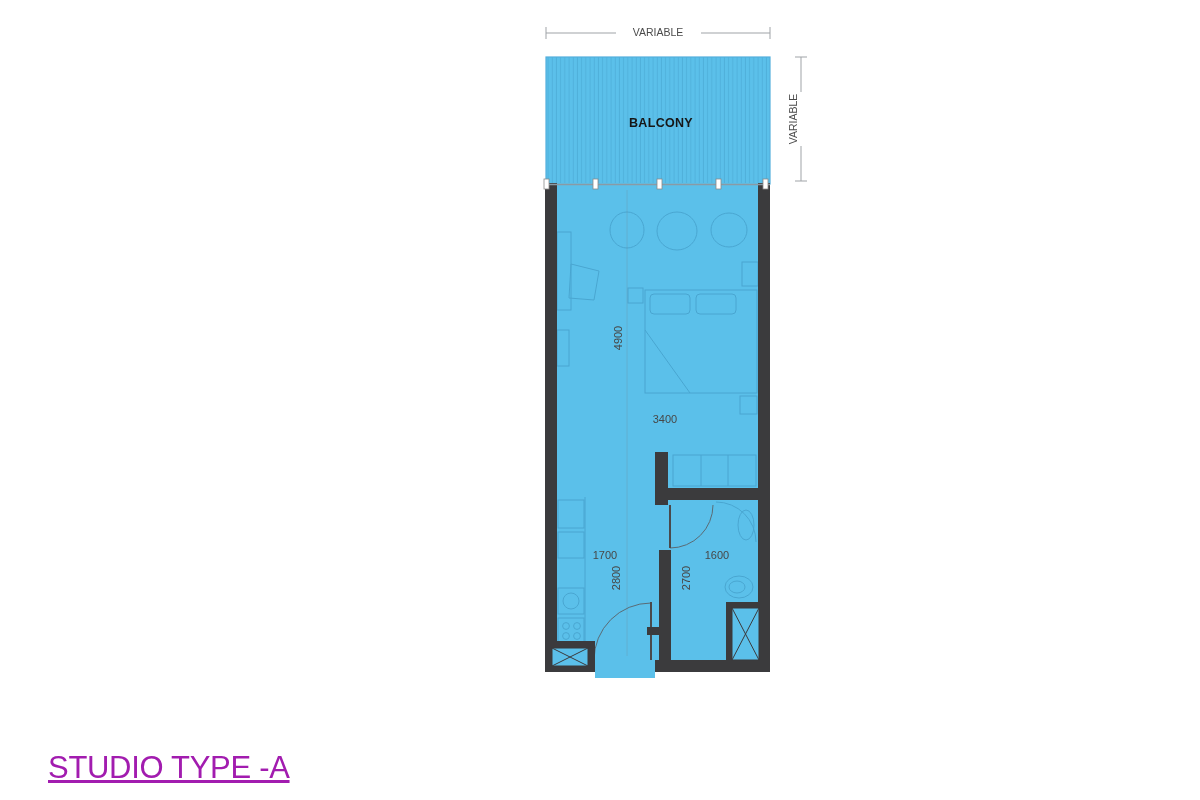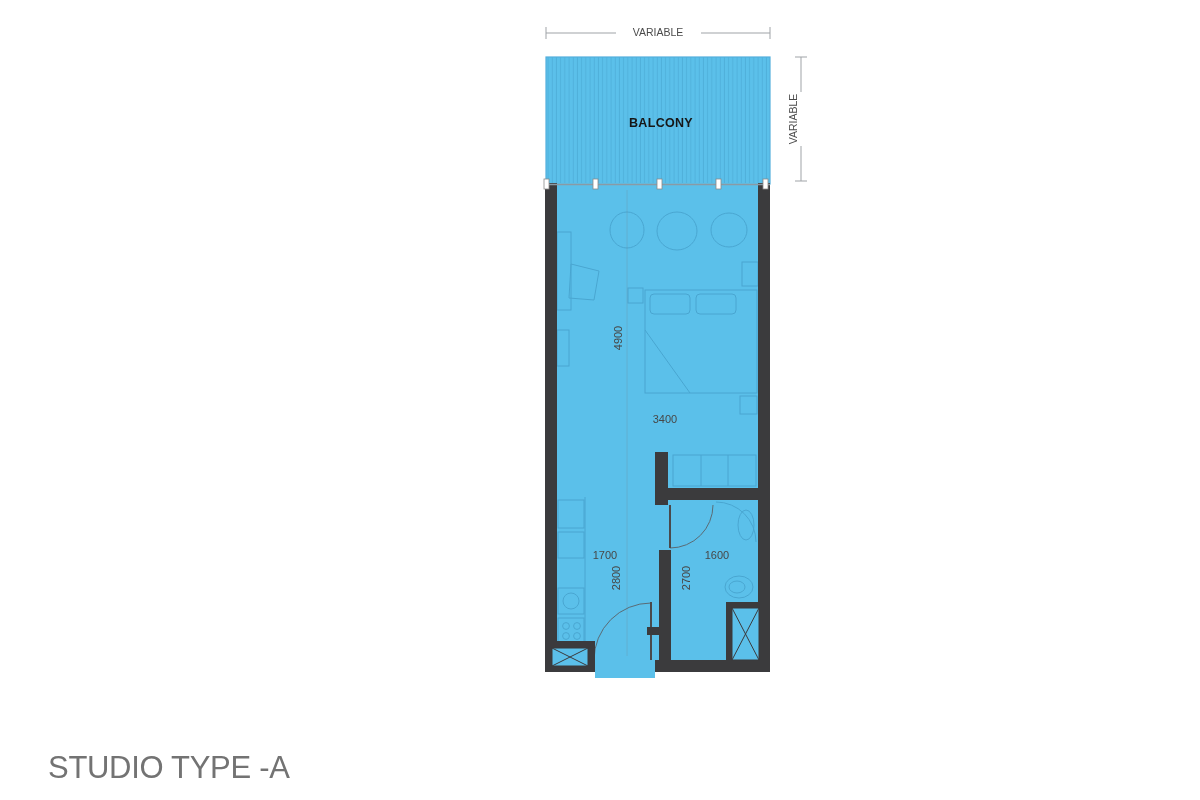--- a/index.html
+++ b/index.html
@@ -3,21 +3,21 @@
 <meta charset="utf-8">
 <style>
   html,body{margin:0;padding:0;background:#ffffff;}
   .stage{position:relative;width:1200px;height:800px;background:#ffffff;overflow:hidden;
          font-family:"Liberation Sans","DejaVu Sans",sans-serif;}
   svg{position:absolute;left:0;top:0;}
   .dim-text{font-size:11px;fill:#474747;}
   .dim-text-sm{font-size:10.5px;fill:#4a4a4a;}
   .balcony-text{font-size:12.5px;font-weight:bold;fill:#161616;letter-spacing:.3px;}
   .plan-title{position:absolute;left:48px;top:750px;font-size:31px;font-weight:500;
-              color:#737373;letter-spacing:-0.3px;}
+              color:#a21caf;letter-spacing:-0.3px;text-decoration:underline;}
 </style>
 </head>
 <body>
 
 <div class="stage">
 
 <svg width="1200" height="800" viewBox="0 0 1200 800">
 
   <defs>
     <pattern id="deck-hatch" width="4.2" height="12" patternUnits="userSpaceOnUse">

